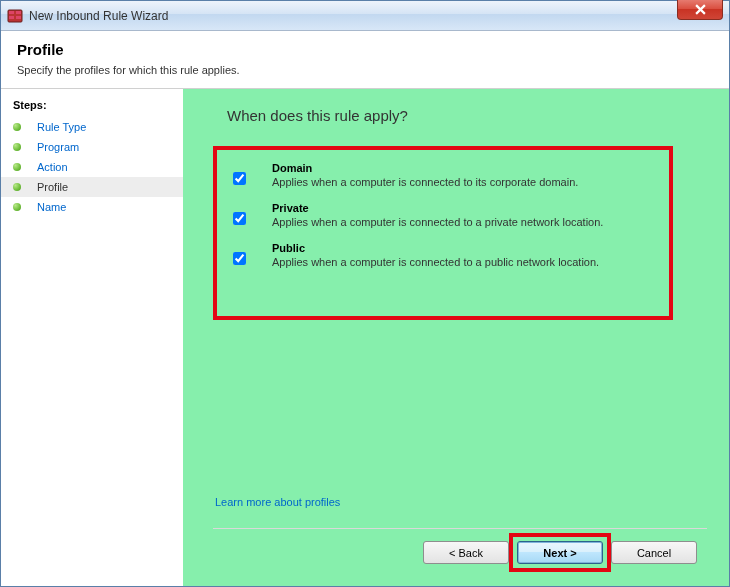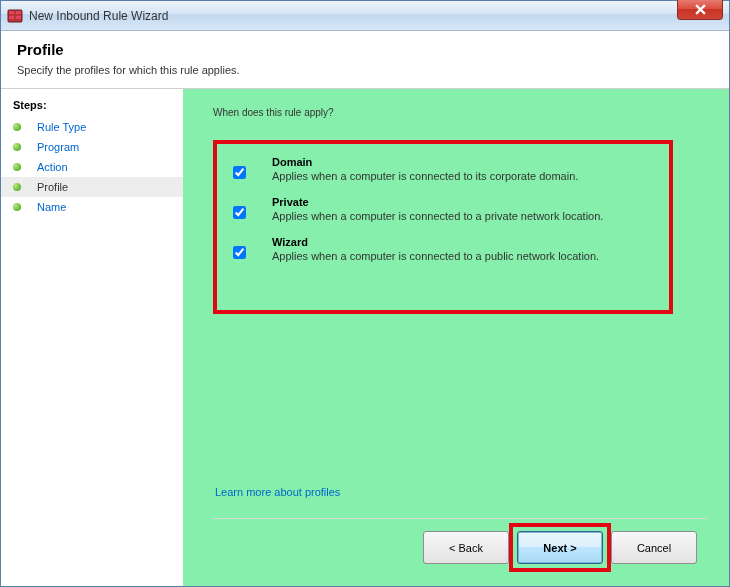--- a/index.html
+++ b/index.html
@@ -108,23 +108,24 @@
   .step-item .step-label { color: #0066CC; }
   .step-item.active .step-label { color: #333; }
   .content-pane {
     flex: 1;
     padding: 18px 22px 10px 30px;
     position: relative;
     display: flex;
     flex-direction: column;
   }
   .question {
-    font-size: 10px;
+    font-size: 15px;
     color: #333;
     margin-bottom: 22px;
+    margin-left: 14px;
   }
   .highlight-box {
     border: 4px solid #E30613;
     padding: 12px 16px 48px 12px;
     width: 460px;
   }
   .profile-option {
     margin-bottom: 14px;
     display: flex;
     align-items: flex-end;
@@ -160,21 +161,21 @@
     margin: 0 0 12px 0;
   }
   .button-row {
     display: flex;
     justify-content: flex-end;
     gap: 8px;
     padding: 0 10px 12px 0;
   }
   .btn {
     min-width: 86px;
-    height: 33px;
+    height: 23px;
     font-size: 11px;
     background: linear-gradient(to bottom, #F7F7F7, #E3E3E3);
     border: 1px solid #8E8E8E;
     border-radius: 3px;
     cursor: pointer;
     padding: 0 0;
     color: #000;
   }
   .btn.default {
     border: 1px solid #2C628B;
@@ -263,21 +264,21 @@
             <div class="profile-option">
               <input type="checkbox" class="cb" checked="" style="">
               <div class="profile-text">
                 <div class="p-title">Private</div>
                 <div class="p-desc">Applies when a computer is connected to a private network location.</div>
               </div>
             </div>
             <div class="profile-option">
               <input type="checkbox" class="cb" checked="" style="">
               <div class="profile-text">
-                <div class="p-title">Wizard</div>
+                <div class="p-title">Public</div>
                 <div class="p-desc">Applies when a computer is connected to a public network location.</div>
               </div>
             </div>
           </div>
       </div>
 
       <a class="learn-link">Learn more about profiles</a>
 
       <div class="divider-line"></div>
       <div class="button-row">

